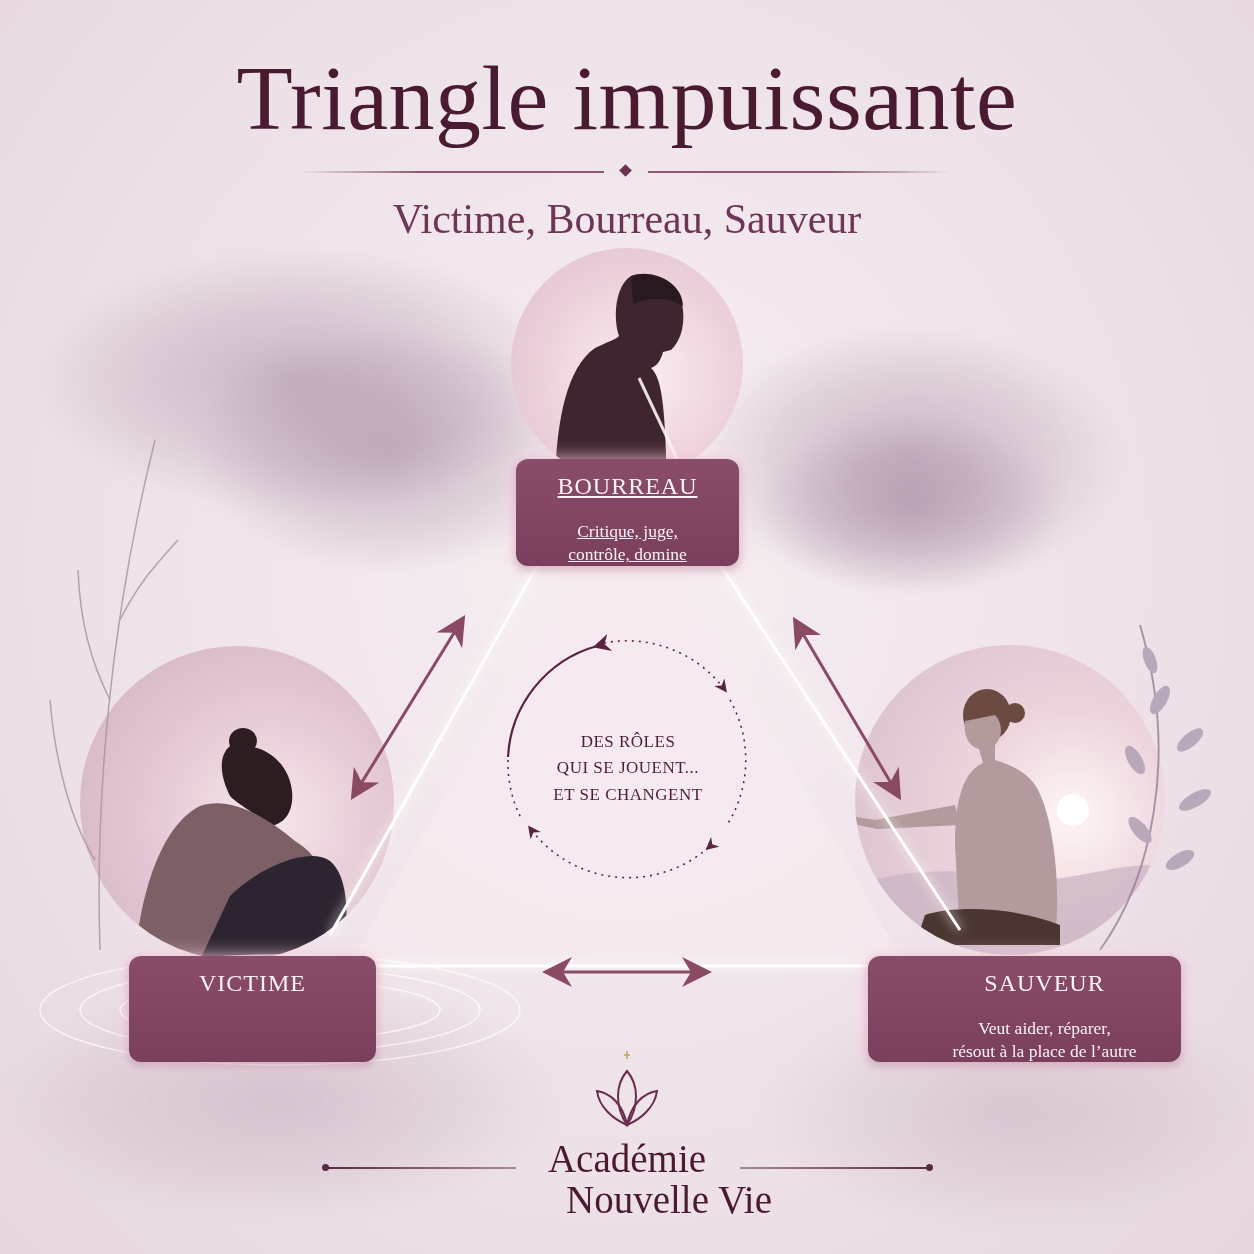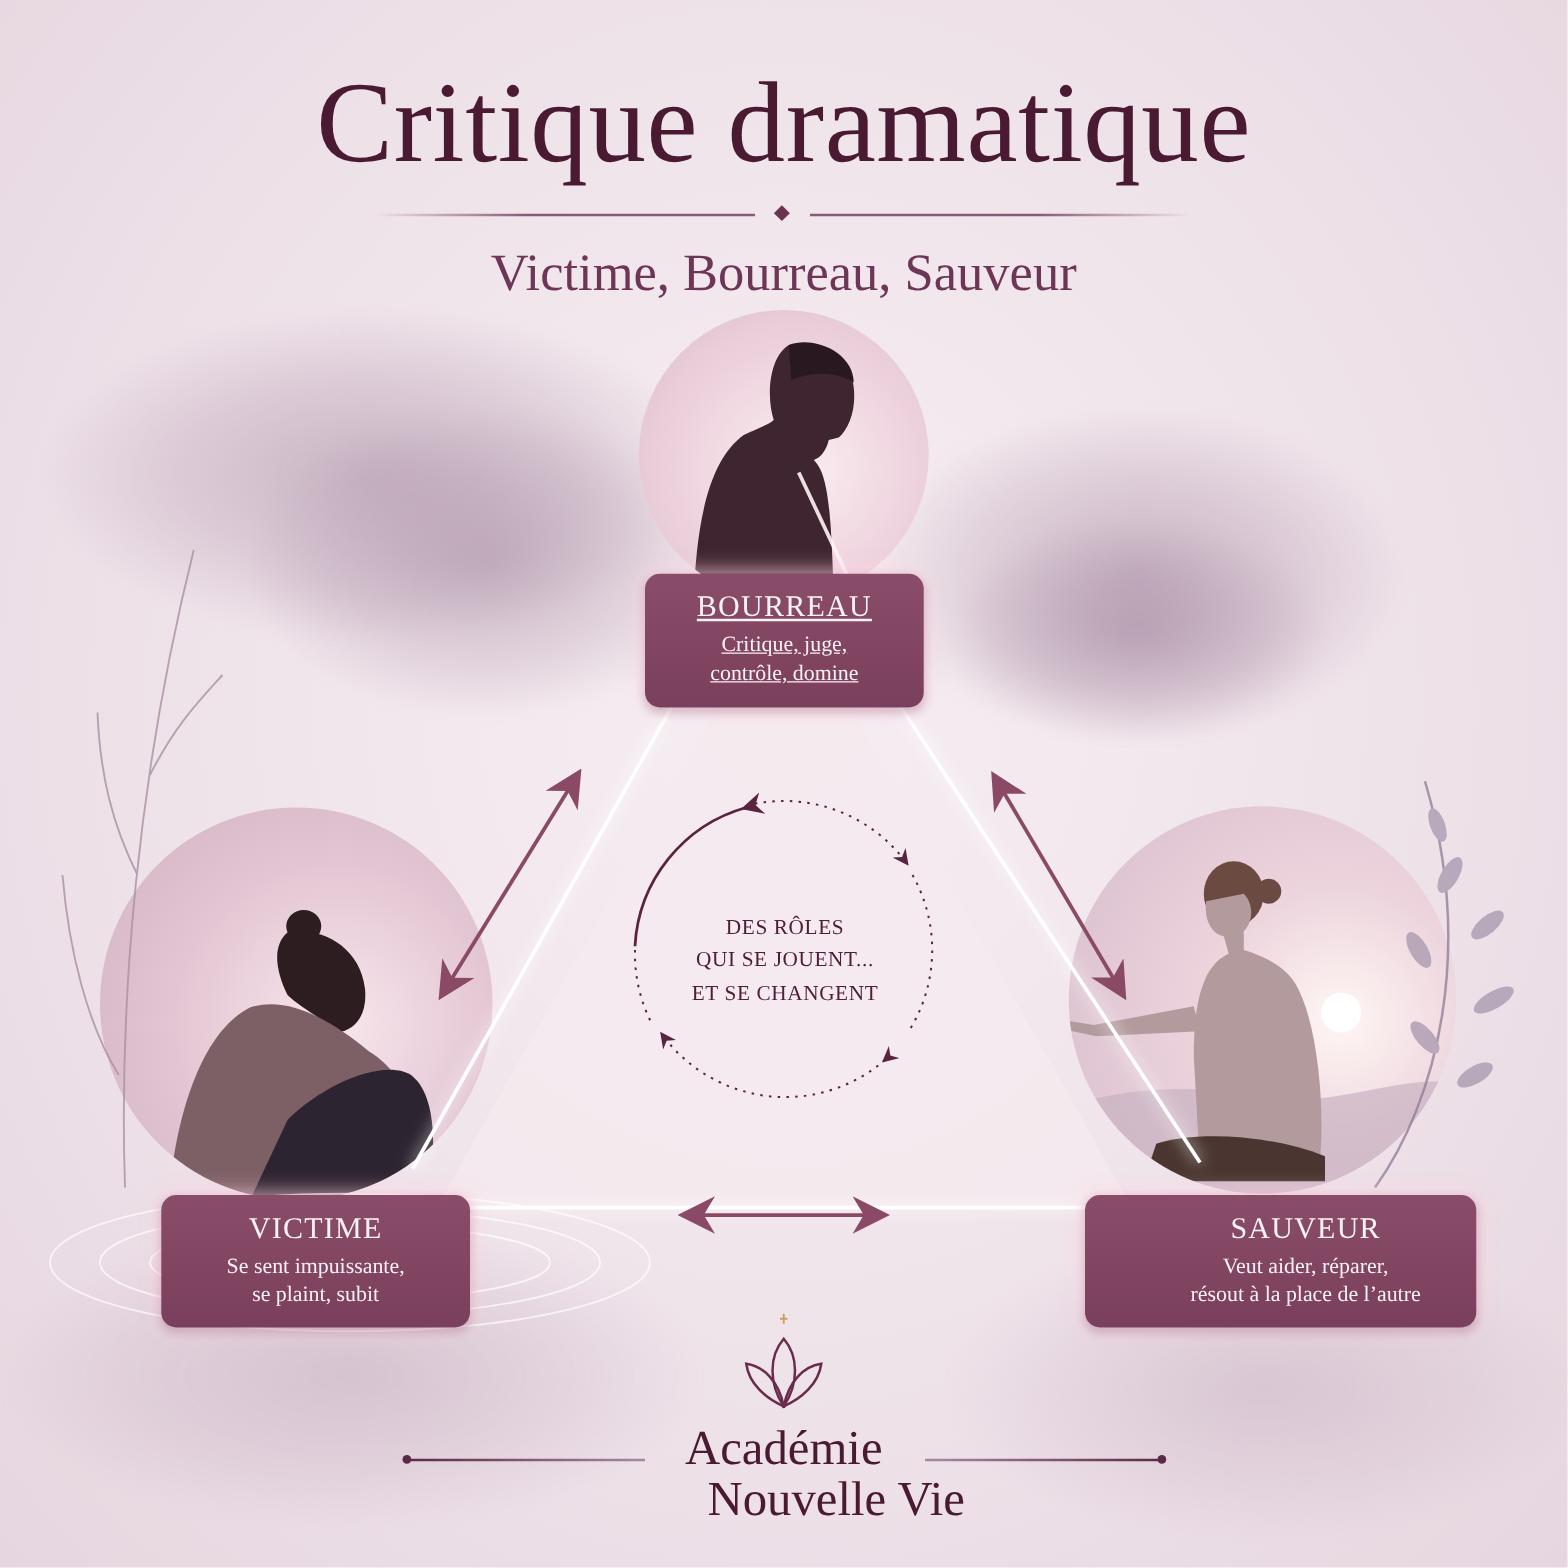--- a/index.html
+++ b/index.html
@@ -29,21 +29,21 @@
     position:absolute; border-radius:50%; overflow:hidden;
     background: radial-gradient(circle at 55% 55%, #fbeef2 0%, #f0d6e0 45%, #dcbccb 100%);
   }
   .card {
     position:absolute; border-radius:12px;
     background: linear-gradient(180deg, #8a4d69 0%, #7a3f5c 100%);
     box-shadow: 0 0 18px rgba(255,210,225,0.9), 0 3px 8px rgba(70,20,45,0.35);
     color:#fbf2f5; text-align:center;
   }
   .card .role { font-size:24px; letter-spacing:1px; margin-top:14px; line-height:1.1; }
-  .card .desc { font-size:17.5px; line-height:1.32; margin-top:5px; }
+  .card .desc { font-size:17.5px; line-height:1.32; margin-top:21px; }
   .center-text {
     position:absolute; left:528px; top:729px; width:200px; text-align:center;
     font-size:17px; color:#4e1d38; letter-spacing:0.5px; line-height:1.55;
   }
   .brand {
     position:absolute; left:0; width:1254px; text-align:center; color:#4a1a33;
     font-size:39px; line-height:1.05;
   }
   .footer-line { position:absolute; top:1167px; height:2px; background:#7a4a65; }
   .footer-dot { position:absolute; top:1164px; width:7px; height:7px; border-radius:50%; background:#5a2a45; }
@@ -51,21 +51,21 @@
 </head>
 <body>
 
 <div class="cloud" style="left:40px; top:250px; width:520px; height:260px;"></div>
 <div class="cloud" style="left:200px; top:330px; width:380px; height:240px;"></div>
 <div class="cloud" style="left:700px; top:330px; width:420px; height:260px;"></div>
 <div class="cloud" style="left:760px; top:420px; width:300px; height:170px;"></div>
 <div class="cloud" style="left:0px; top:980px; width:560px; height:240px; opacity:0.6;"></div>
 <div class="cloud" style="left:760px; top:990px; width:500px; height:240px; opacity:0.5;"></div>
 
-<div class="title">Critique dramatique</div>
+<div class="title">Triangle impuissante</div>
 <div class="divider-line" style="left:300px; width:304px;"></div>
 <div class="diamond"></div>
 <div class="divider-line r" style="left:648px; width:304px;"></div>
 <div class="subtitle">Victime, Bourreau, Sauveur</div>
 
 <div class="portrait" style="left:511px; top:248px; width:232px; height:232px;">
   <svg width="232" height="232" viewBox="0 0 232 232">
     <path d="M120 28 C145 22 170 38 172 62 C174 80 168 95 160 102 L152 104 C150 112 146 118 140 120 C150 130 154 150 156 232 L44 232 C46 170 56 120 84 100 C96 94 104 92 108 88 C102 70 104 38 120 28 Z" fill="#3e2530"></path>
     <path d="M120 28 C140 20 172 34 172 58 C160 50 140 48 122 56 Z" fill="#2a1820"></path>
     <line x1="128" y1="130" x2="176" y2="232" stroke="#fff4f6" stroke-width="3" opacity="0.9"></line>
@@ -157,24 +157,20 @@
 <div class="card" style="left:516px; top:459px; width:223px; height:107px;text-decoration:underline;">
   <div class="role">BOURREAU</div>
   <div class="desc">
     <div>Critique, juge,</div>
     <div>contrôle, domine</div>
   </div>
 </div>
 
 <div class="card" style="left:129px; top:956px; width:247px; height:106px;">
   <div class="role">VICTIME</div>
-  <div class="desc">
-    <div>Se sent impuissante,</div>
-    <div>se plaint, subit</div>
-  </div>
 </div>
 
 <div class="card" style="left:868px; top:956px; width:273px; height:106px;padding-left:40px;">
   <div class="role">SAUVEUR</div>
   <div class="desc">
     <div>Veut aider, réparer,</div>
     <div>résout à la place de l’autre</div>
   </div>
 </div>
 

